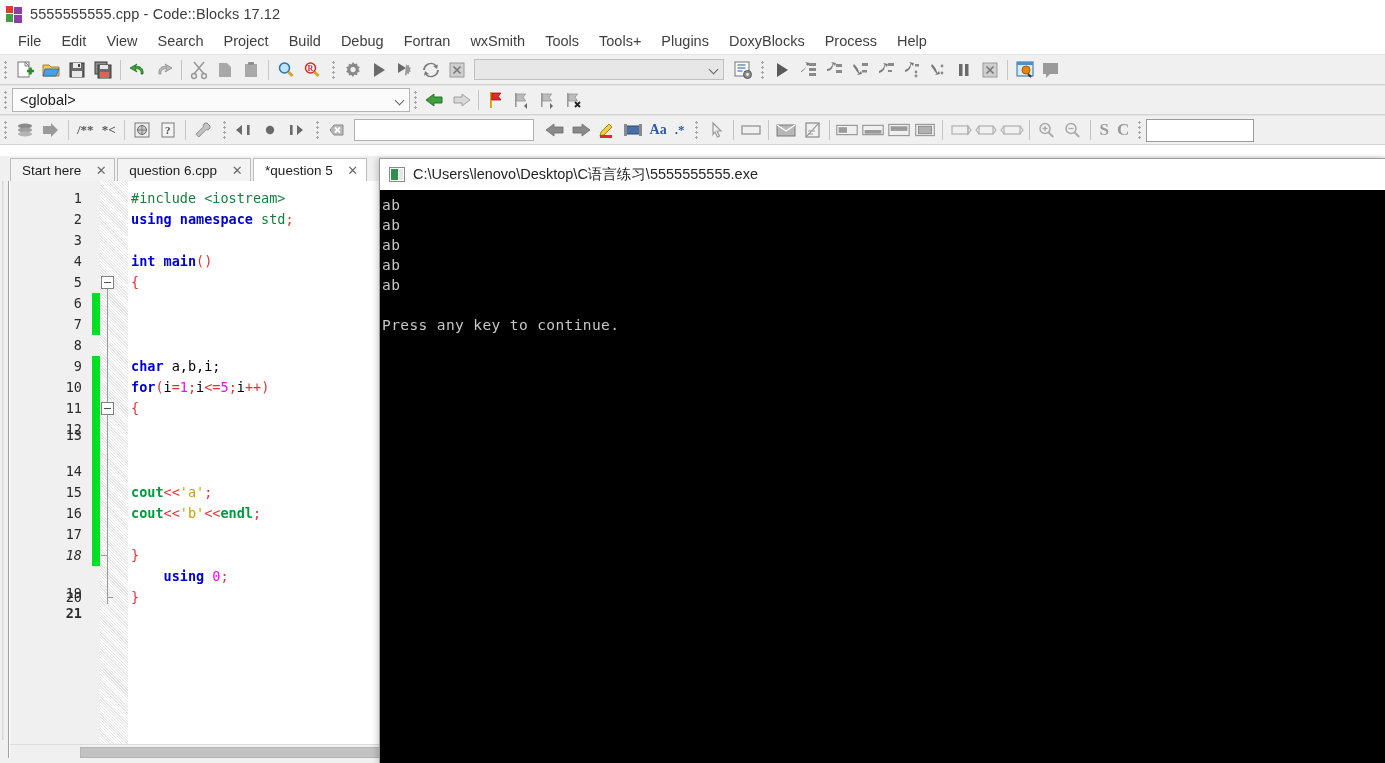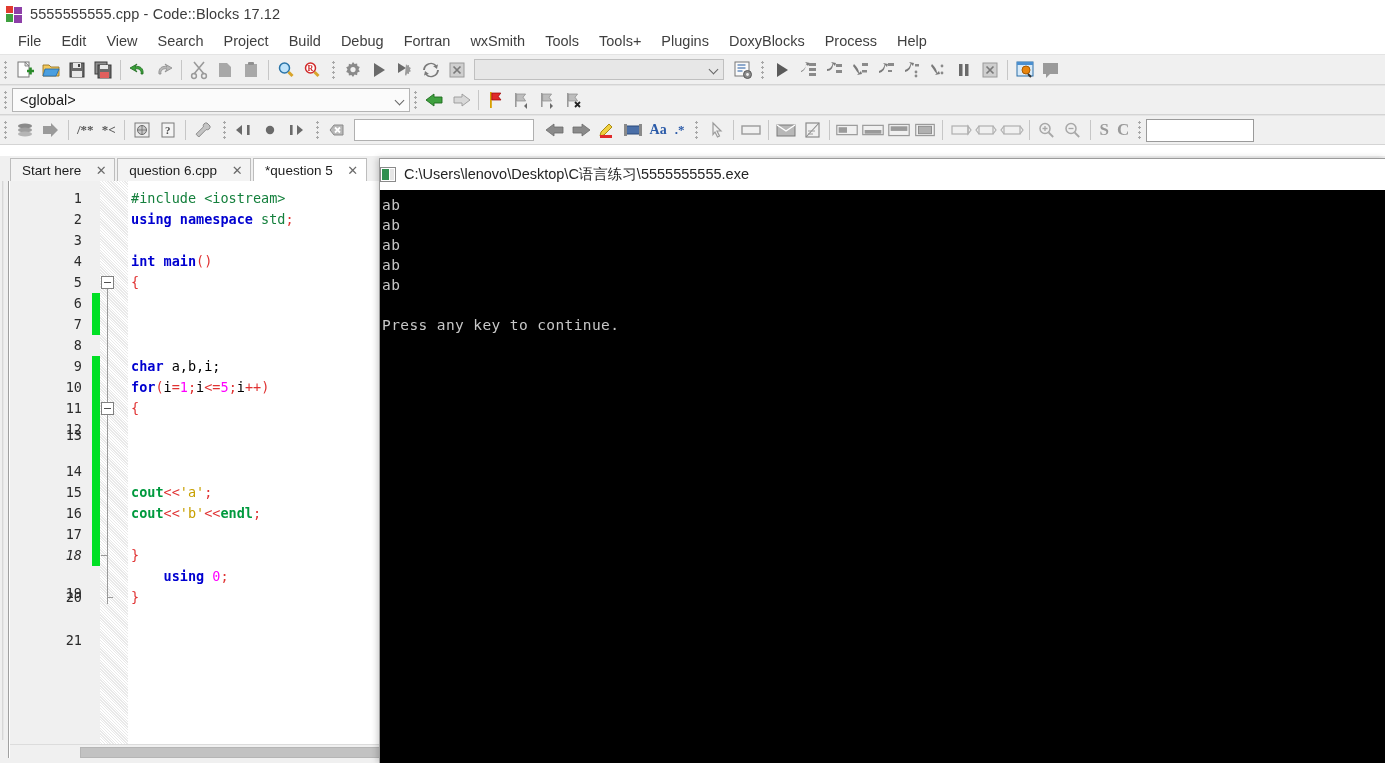--- a/index.html
+++ b/index.html
@@ -238,21 +238,21 @@
   
   .console-win {
     position: absolute; left: 379px; top: 158px;
     width: 1006px; height: 605px;
     background: #ffffff;
     border: 1px solid #9b9b9b; border-right: none; border-bottom: none;
     box-shadow: -2px 0 6px rgba(0,0,0,.18);
   }
   .console-title {
     height: 31px; background: #ffffff;
-    display: flex; align-items: center; 
+    display: flex; align-items: center; padding-left: 9px;
   }
   .console-ico {
     width: 16px; height: 15px; flex: none; margin-right: 8px;
     border: 1px solid #8a8a8a; background: #ffffff;
     position: relative;
   }
   .console-ico::before {
     content:""; position:absolute; left:1px; top:1px; width:7px; height:11px;
     background: #2f8f4f;
   }
@@ -814,21 +814,21 @@
           <div class="lnum" style="top: 217px;">11</div>
           <div class="lnum" style="top: 238px;">12</div>
           <div class="lnum" style="top: 244px;">13</div>
           <div class="lnum" style="top: 280px;">14</div>
           <div class="lnum" style="top: 301px;">15</div>
           <div class="lnum" style="top: 322px;">16</div>
           <div class="lnum" style="top: 343px;">17</div>
           <div class="lnum" style="top: 364px; font-style: italic;">18</div>
           <div class="lnum" style="top: 402px;">19</div>
           <div class="lnum" style="top: 406px;">20</div>
-          <div class="lnum" style="top: 449px;">21</div>
+          <div class="lnum" style="top: 422px; font-weight: bold;">21</div>
         </div>
       <div class="gutter-change" id="gutter-change">
           <div class="chbar" style="top: 112px;"></div>
           <div class="chbar" style="top: 133px;"></div>
           <div class="chbar" style="top: 175px;"></div>
           <div class="chbar" style="top: 196px;"></div>
           <div class="chbar" style="top: 217px;"></div>
           <div class="chbar" style="top: 238px;"></div>
           <div class="chbar" style="top: 259px;"></div>
           <div class="chbar" style="top: 280px;"></div>

